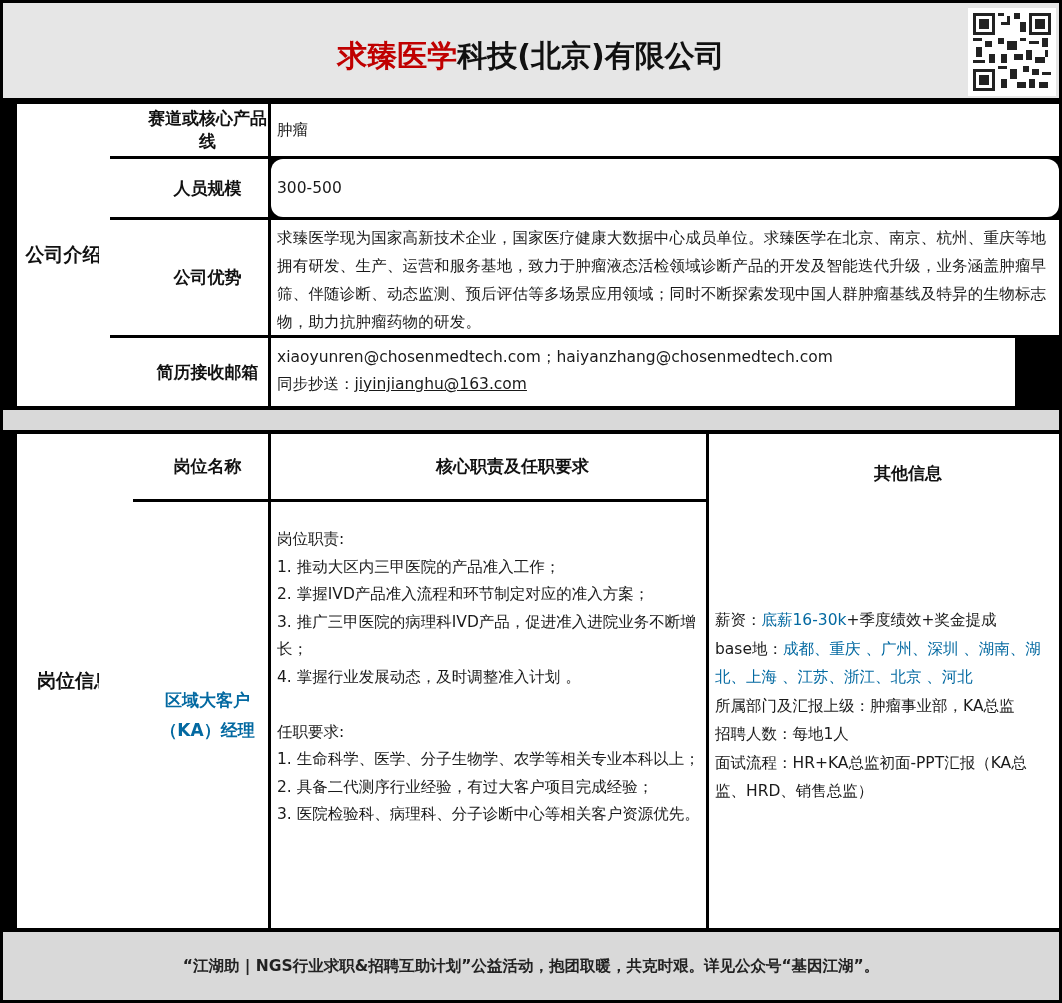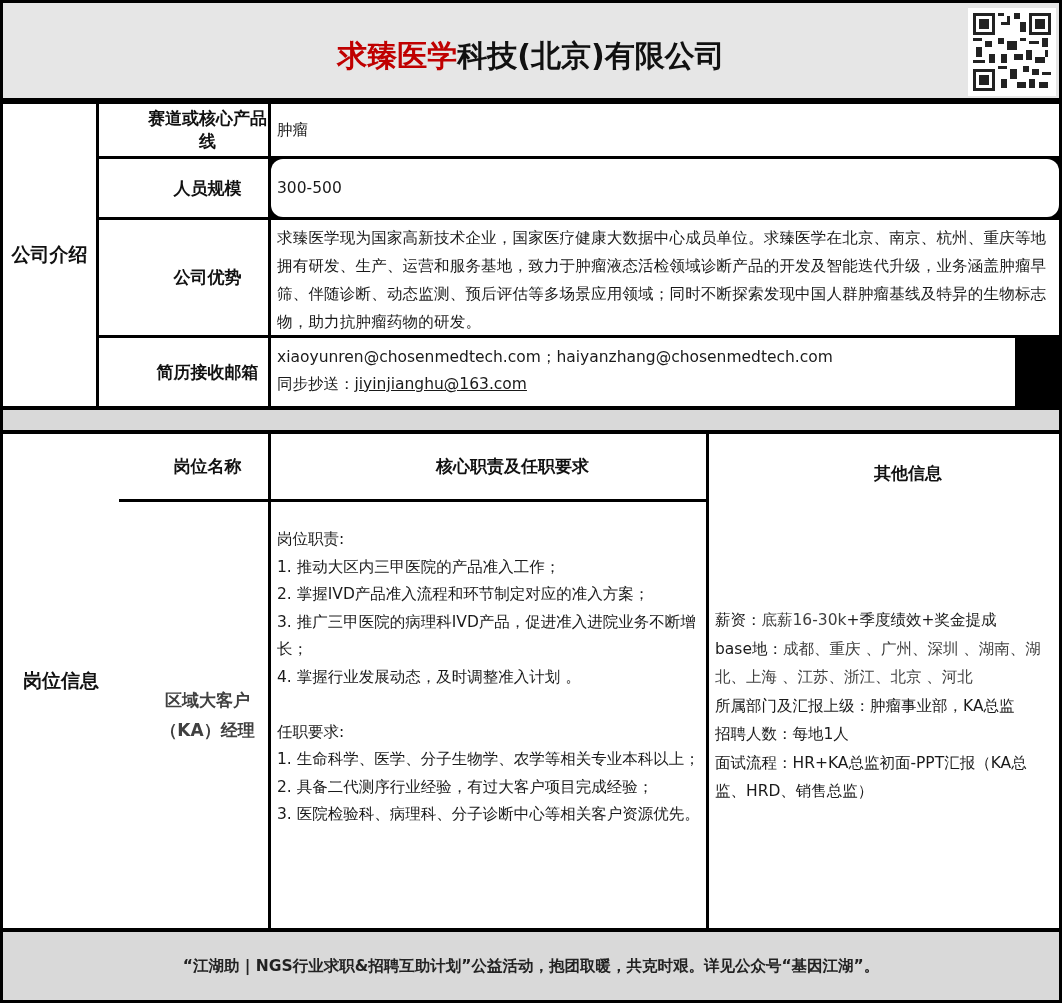--- a/index.html
+++ b/index.html
@@ -12,23 +12,23 @@
   .header { left: 3px; top: 3px; width: 1056px; height: 95px; background: #e6e6e6; }
   .title { position: absolute; left: 0; right: 0; top: 33px; text-align: center; font-size: 30px; font-weight: bold; letter-spacing: 0px; }
   .title .red { color: #c00000; }
   .qr { position: absolute; left: 965px; top: 5px; width: 88px; height: 88px; background: #fff; padding: 5px; }
   .qr svg { width: 78px; height: 78px; display: block; }
 
   .cell { position: absolute; background: #fff; }
   .gray { background: #d9d9d9; }
   .hdrtxt { font-weight: bold; font-size: 17px; display: flex; align-items: center; justify-content: center; text-align: center; padding-left: 48px; }
   .bodytxt { font-size: 15.5px; line-height: 28px; padding: 4px 6px; color: #1a1a1a; }
-  .red { color: #404040; }
+  .red { color: #0369a1; }
   .ul { text-decoration: underline; }
-  .sect { font-weight: bold; font-size: 19px; display: flex; align-items: center; justify-content: center; }
+  .sect { font-weight: bold; font-size: 19px; display: flex; align-items: center; justify-content: center; margin-left: 14px; }
   .footer { display: flex; align-items: center; justify-content: center; font-size: 15.5px; font-weight: bold; color: #222; }
 </style>
 </head>
 <body>
 
 <div class="abs header">
   <div class="title"><span class="red">求臻医学</span><span>科技(北京)有限公司</span></div>
   <div class="qr">
     <svg viewBox="0 0 25 25" shape-rendering="crispEdges">
       <rect width="25" height="25" fill="#fff"></rect>

